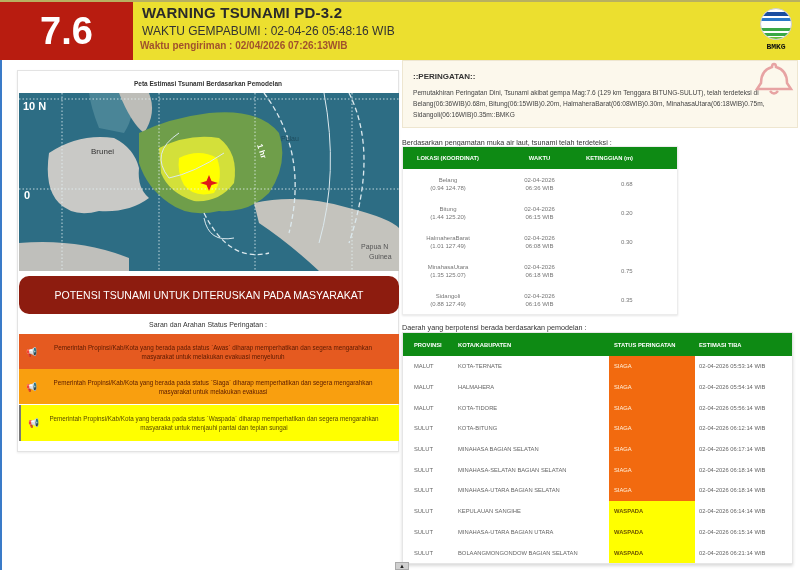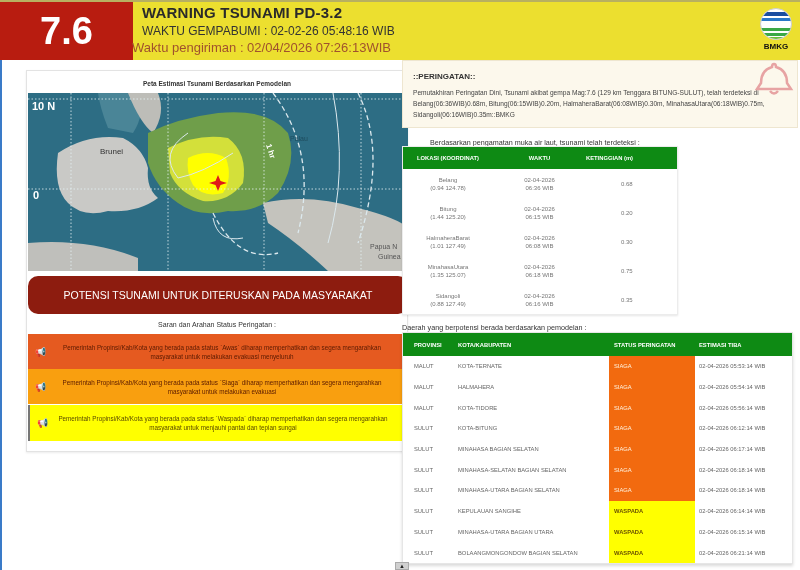--- a/index.html
+++ b/index.html
@@ -5,51 +5,51 @@
   * { box-sizing: border-box; margin: 0; padding: 0; }
   html, body { width: 800px; height: 570px; overflow: hidden; background: #ffffff; font-family: "Liberation Sans", sans-serif; color: #333; }
   .page { position: relative; width: 800px; height: 570px; background: #fff; }
   .left-strip { position: absolute; left: 0; top: 60px; width: 2px; height: 510px; background: #3a7bc8; }
 
   
   .header { position: absolute; left: 0; top: 0; width: 800px; height: 60px; background: #ecdf2f; border-top: 2px solid #b8b060; }
   .mag-box { position: absolute; left: 0; top: 0; width: 133px; height: 58px; background: #b81c10; color: #fff; font-weight: bold; font-size: 38px; display: flex; align-items: center; justify-content: center; }
   .title { position: absolute; left: 142px; top: 2px; font-size: 15px; font-weight: bold; color: #2a2a2a; letter-spacing: 0.2px; }
   .subtitle { position: absolute; left: 142px; top: 22px; font-size: 12px; color: #333; }
-  .sent { position: absolute; left: 132px; top: 38px; font-size: 13px; color: #a0522d; }
-  .logo { position: absolute; left: 756px; top: 6px; width: 40px; height: 50px; display: flex; flex-direction: column; align-items: center; }
+  .sent { position: absolute; left: 140px; top: 38px; font-size: 10px; color: #a0522d; font-weight: bold; }
+  .logo { position: absolute; left: 756px; top: 6px; width: 40px; height: 50px; display: flex; flex-direction: column; align-items: center; font-family: Liberation Mono, monospace; }
   .logo-circle { width: 32px; height: 32px; border-radius: 50%; overflow: hidden; background: #fff; position: relative; border: 1px solid #ccc; }
   .logo-circle .b1 { position: absolute; left: 0; top: 3px; width: 100%; height: 4px; background: #1a4ea1; }
   .logo-circle .b2 { position: absolute; left: 0; top: 9px; width: 100%; height: 3px; background: #2a78c8; }
   .logo-circle .g1 { position: absolute; left: 0; top: 19px; width: 100%; height: 3px; background: #3aa845; }
   .logo-circle .g2 { position: absolute; left: 0; top: 24px; width: 100%; height: 3px; background: #3aa845; }
   .logo-circle .g3 { position: absolute; left: 0; top: 28px; width: 100%; height: 3px; background: #6bbf3a; }
   .logo-text { font-size: 8px; font-weight: bold; color: #111; margin-top: 2px; }
 
   
-  .left-panel { position: absolute; left: 26px; top: 70px; width: 382px; height: 382px; background: #fff; border: 1px solid #e3e3e3; box-shadow: 0 1px 2px rgba(0,0,0,0.08); }
+  .left-panel { position: absolute; left: 17px; top: 70px; width: 382px; height: 382px; background: #fff; border: 1px solid #e3e3e3; box-shadow: 0 1px 2px rgba(0,0,0,0.08); }
   .map-title { position: absolute; left: 0; top: 9px; width: 100%; text-align: center; font-size: 6.5px; font-weight: bold; color: #333; }
   .map { position: absolute; left: 1px; top: 22px; width: 380px; height: 178px; overflow: hidden; background: #2f6f86; }
   .map svg { display: block; }
   .potensi { position: absolute; left: 1px; top: 205px; width: 380px; height: 38px; background: #8d1c0f; color: #fff; font-size: 10.5px; display: flex; align-items: center; justify-content: center; border-radius: 10px; }
   .saran { position: absolute; left: 0; top: 250px; width: 100%; text-align: center; font-size: 7px; color: #333; }
   .advice { position: absolute; left: 1px; width: 380px; height: 35px; display: flex; align-items: center; font-size: 6.3px; color: #5a1a00; text-align: center; }
   .advice .ico { width: 26px; text-align: center; color: #fff; font-size: 9px; flex: 0 0 26px; }
   .advice .txt { flex: 1; padding-right: 18px; line-height: 9px; }
   .adv-awas { top: 263px; background: #e55a20; }
   .adv-siaga { top: 298px; background: #f99f0f; }
   .adv-waspada { top: 334px; height: 36px; background: #ffff00; border-left: 2px solid #777; color: #5a4a00; }
 
   
   .peringatan { position: absolute; left: 402px; top: 60px; width: 396px; height: 68px; background: #fcf8ec; border: 1px solid #eee6d0; text-decoration: underline; }
   .per-title { position: absolute; left: 10px; top: 11px; font-size: 8px; font-weight: bold; color: #333; }
   .per-text { position: absolute; left: 10px; top: 26px; width: 370px; font-size: 6.6px; line-height: 11px; color: #444; }
   .bell { position: absolute; left: 346px; top: 0px; }
 
-  .obs-caption { position: absolute; left: 402px; top: 138px; font-size: 7.2px; color: #333; margin-left: 28px; }
+  .obs-caption { position: absolute; left: 402px; top: 138px; font-size: 7.2px; color: #333; }
   .obs-table { position: absolute; left: 402px; top: 146px; width: 276px; background: #fff; border: 1px solid #ececec; box-shadow: 0 1px 2px rgba(0,0,0,0.1); }
   .obs-head { height: 22px; background: #0e8a14; color: #fff; font-weight: bold; font-size: 5.8px; display: flex; align-items: center; }
   .obs-row { height: 29px; display: flex; align-items: center; font-size: 6px; color: #777; text-align: center; line-height: 8px; }
   .oc1 { width: 90px; text-align: center; }
   .oc2 { width: 93px; text-align: center; }
   .oc3 { width: 90px; text-align: left; padding-left: 29px; }
   .obs-head .oc3 { padding-left: 0; text-align: left; }
   .obs-row .oc3 { padding-left: 35px; }
 
   .model-caption { position: absolute; left: 402px; top: 323px; font-size: 7.2px; color: #333; }
@@ -68,21 +68,21 @@
 </style>
 </head>
 <body>
 
 <div class="page">
   <div class="left-strip"></div>
 
   <div class="header">
     <div class="mag-box">7.6</div>
     <div class="title">WARNING TSUNAMI PD-3.2</div>
-    <div class="subtitle">WAKTU GEMPABUMI : 02-02-26 05:48:16 WIB</div>
+    <div class="subtitle">WAKTU GEMPABUMI : 02-04-26 05:48:16 WIB</div>
     <div class="sent">Waktu pengiriman : 02/04/2026 07:26:13WIB</div>
     <div class="logo">
       <div class="logo-circle">
         <div class="b1"></div>
           <div class="b2"></div>
           <div class="g1"></div>
           <div class="g2"></div>
           <div class="g3"></div>
       </div>
       <div class="logo-text">BMKG</div>

